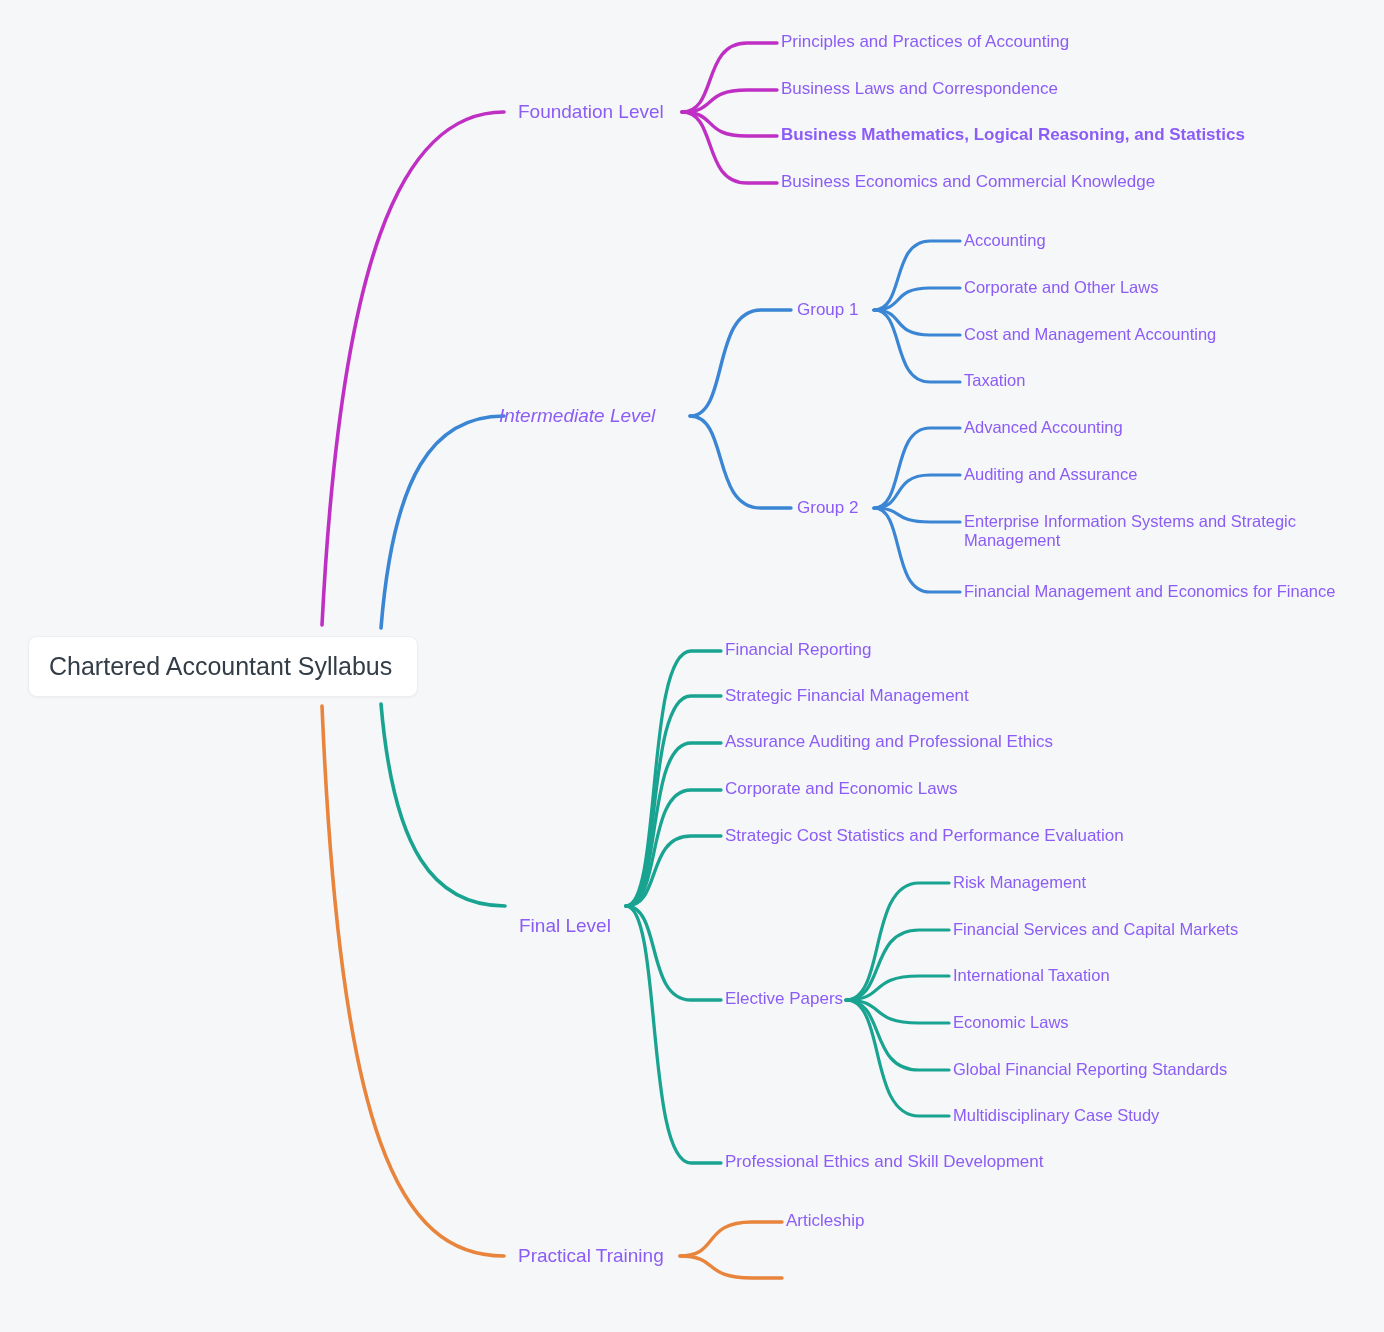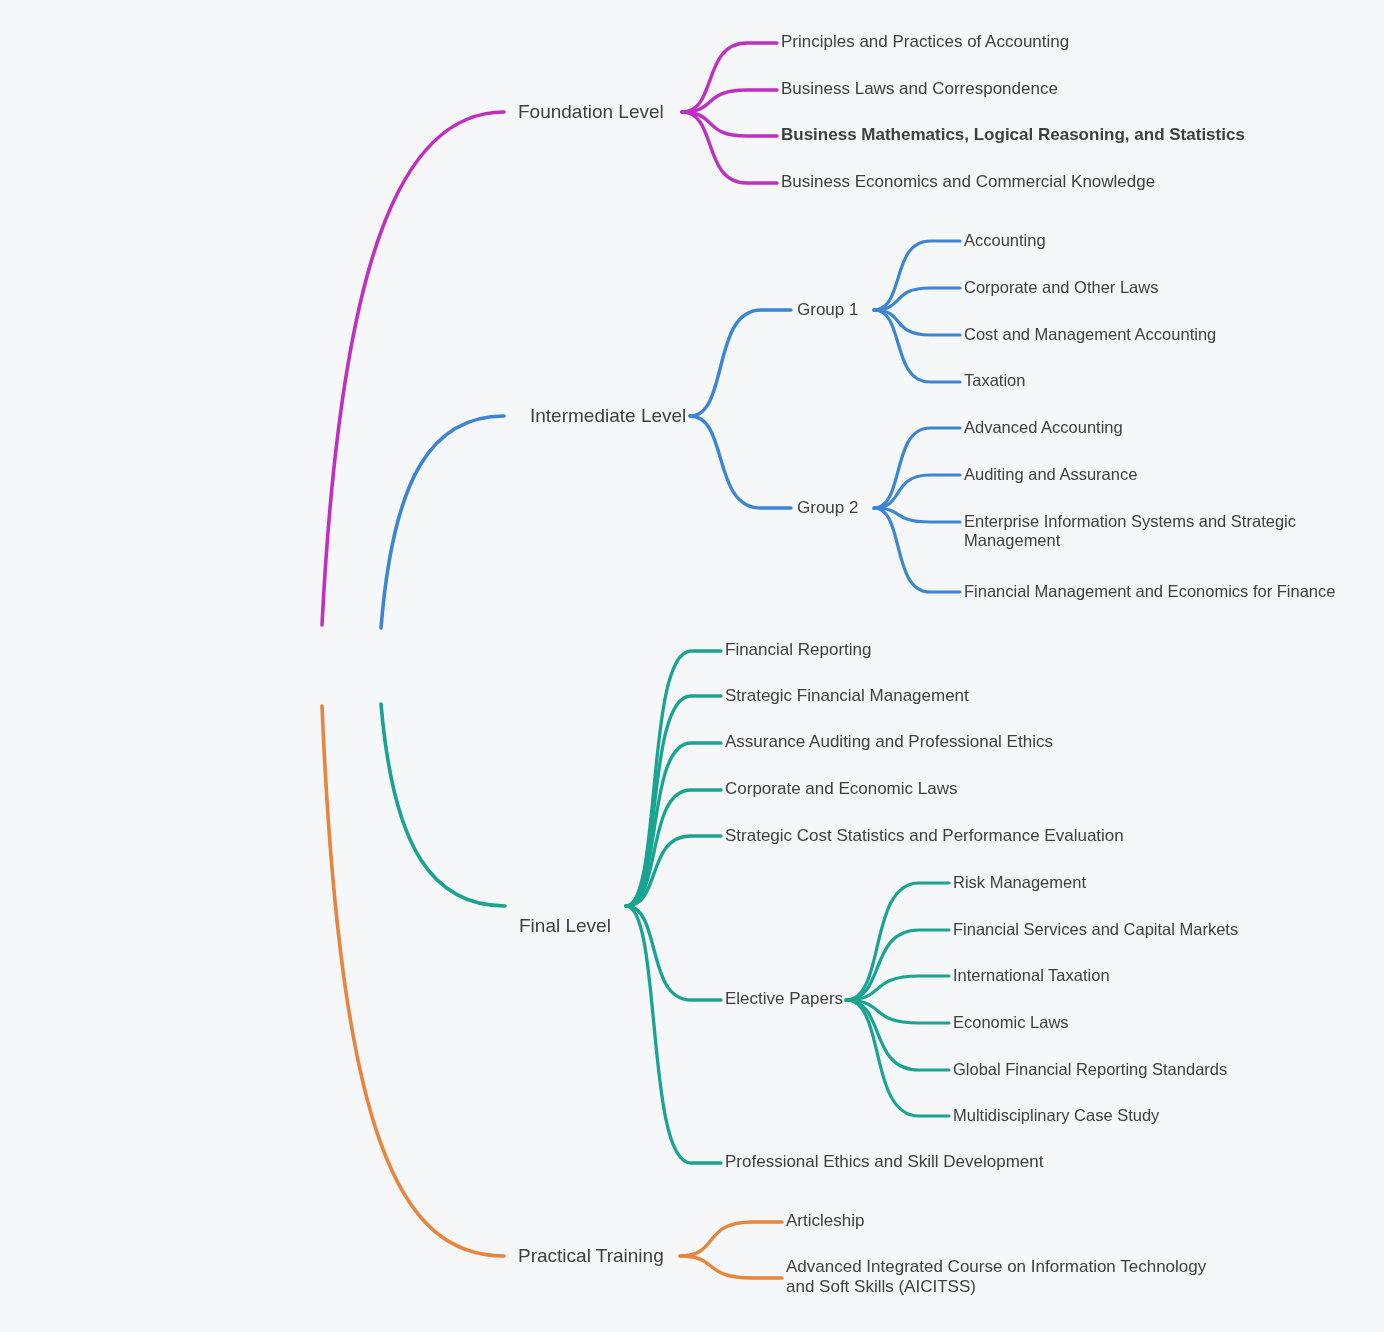--- a/index.html
+++ b/index.html
@@ -23,21 +23,21 @@
   svg.edges {
     position: absolute;
     left: 0;
     top: 0;
     width: 1384px;
     height: 1332px;
     pointer-events: none;
   }
   .node-label {
     position: absolute;
-    color: #404040;
+    color: #8b5cf6;
     font-family: "Liberation Sans", sans-serif;
     white-space: pre;
     line-height: 1.18;
   }
   .node-root {
     position: absolute;
     background: #ffffff;
     border: 1px solid #eceef1;
     border-radius: 9px;
     box-shadow: 0 1px 2px rgba(40,50,60,0.05);
@@ -93,29 +93,32 @@
         <path d="M 846 1000 C 886.15 1000, 867.9 976, 919 976 L 949 976" stroke="#19a391" stroke-width="3.2" fill="none" stroke-linecap="round"></path>
         <path d="M 846 1000 C 886.15 1000, 867.9 1023, 919 1023 L 949 1023" stroke="#19a391" stroke-width="3.2" fill="none" stroke-linecap="round"></path>
         <path d="M 846 1000 C 886.15 1000, 867.9 1070, 919 1070 L 949 1070" stroke="#19a391" stroke-width="3.2" fill="none" stroke-linecap="round"></path>
         <path d="M 846 1000 C 886.15 1000, 867.9 1116, 919 1116 L 949 1116" stroke="#19a391" stroke-width="3.2" fill="none" stroke-linecap="round"></path>
         <path d="M 322 706 C 340.2 1135, 398.44 1256, 504 1256" stroke="#e8843c" stroke-width="3.6" fill="none" stroke-linecap="round"></path>
         <path d="M 680 1256 C 719.6 1256, 701.6 1222, 752 1222 L 782 1222" stroke="#e8843c" stroke-width="3.4" fill="none" stroke-linecap="round"></path>
         <path d="M 680 1256 C 719.6 1256, 701.6 1278, 752 1278 L 782 1278" stroke="#e8843c" stroke-width="3.4" fill="none" stroke-linecap="round"></path>
       </g>
   </svg>
 
+  <div class="node-root" style="left:28px; top:636px; width:390px; height:61px;">
+    <span class="node-root-text">Chartered Accountant Syllabus</span>
+  </div>
 
   <div class="node-label lvl1" style="left:518px; top:101px;">Foundation Level</div>
 
   <div class="node-label lvl2" style="left:781px; top:32px;">Principles and Practices of Accounting</div>
   <div class="node-label lvl2" style="left:781px; top:79px;">Business Laws and Correspondence</div>
   <div class="node-label lvl2" style="left:781px; top:125px;font-weight:bold;">Business Mathematics, Logical Reasoning, and Statistics</div>
   <div class="node-label lvl2" style="left:781px; top:172px;">Business Economics and Commercial Knowledge</div>
 
-  <div class="node-label lvl1" style="left:530px; top:405px;">Intermediate Level</div>
+  <div class="node-label lvl1" style="left:499px; top:405px;font-style:italic;">Intermediate Level</div>
 
   <div class="node-label lvl2" style="left:797px; top:300px;">Group 1</div>
   <div class="node-label lvl3" style="left:964px; top:231px;">Accounting</div>
   <div class="node-label lvl3" style="left:964px; top:278px;">Corporate and Other Laws</div>
   <div class="node-label lvl3" style="left:964px; top:325px;">Cost and Management Accounting</div>
   <div class="node-label lvl3" style="left:964px; top:371px;">Taxation</div>
 
   <div class="node-label lvl2" style="left:797px; top:498px;">Group 2</div>
   <div class="node-label lvl3" style="left:964px; top:418px;">Advanced Accounting</div>
   <div class="node-label lvl3" style="left:964px; top:465px;">Auditing and Assurance</div>
@@ -138,16 +141,14 @@
   <div class="node-label lvl3" style="left:953px; top:966px;">International Taxation</div>
   <div class="node-label lvl3" style="left:953px; top:1013px;">Economic Laws</div>
   <div class="node-label lvl3" style="left:953px; top:1060px;">Global Financial Reporting Standards</div>
   <div class="node-label lvl3" style="left:953px; top:1106px;">Multidisciplinary Case Study</div>
 
   <div class="node-label lvl2" style="left:725px; top:1152px;">Professional Ethics and Skill Development</div>
 
   <div class="node-label lvl1" style="left:518px; top:1245px;">Practical Training</div>
 
   <div class="node-label lvl2" style="left:786px; top:1211px;">Articleship</div>
-  <div class="node-label lvl2 wrap2" style="left:786px; top:1257px; width:440px;">Advanced Integrated Course on Information Technology
-and Soft Skills (AICITSS)</div>
 
 </div>
 
 </body></html>

